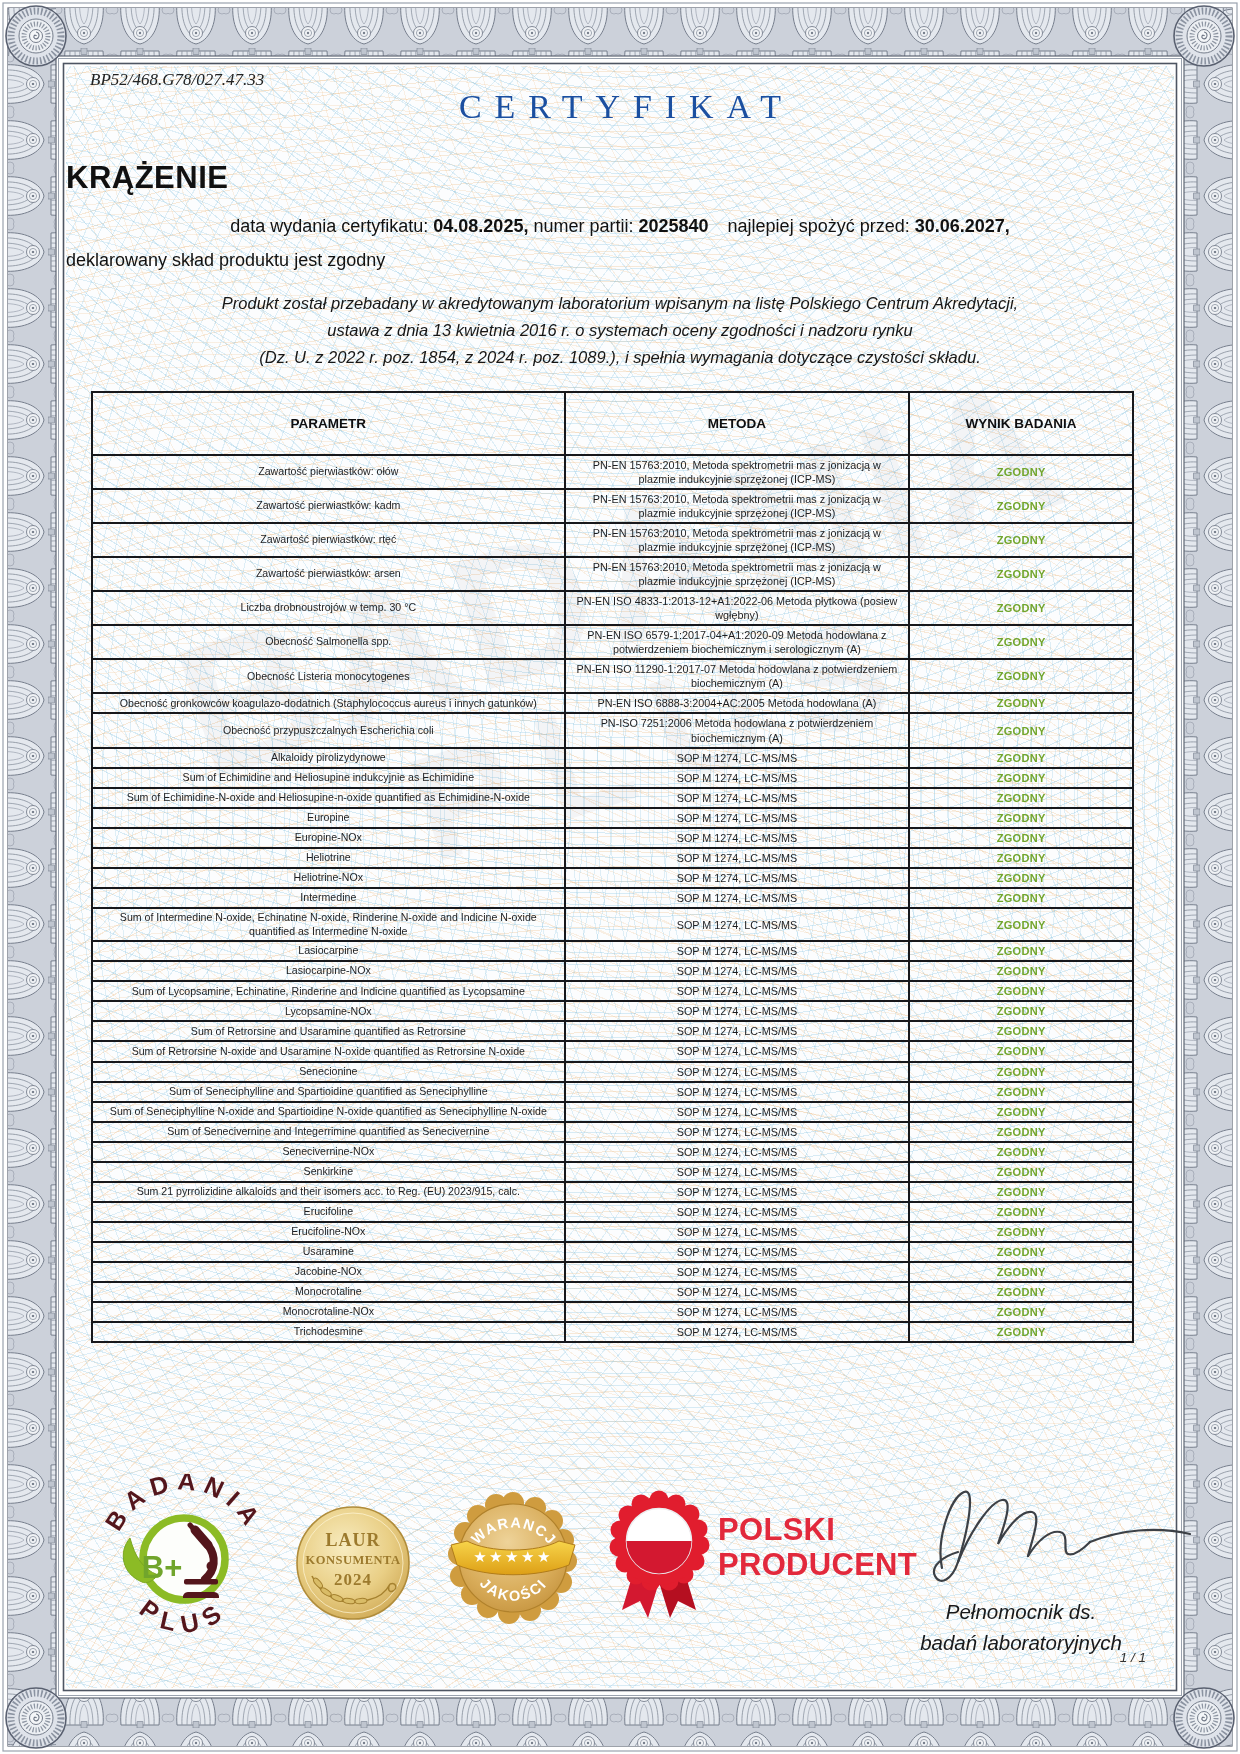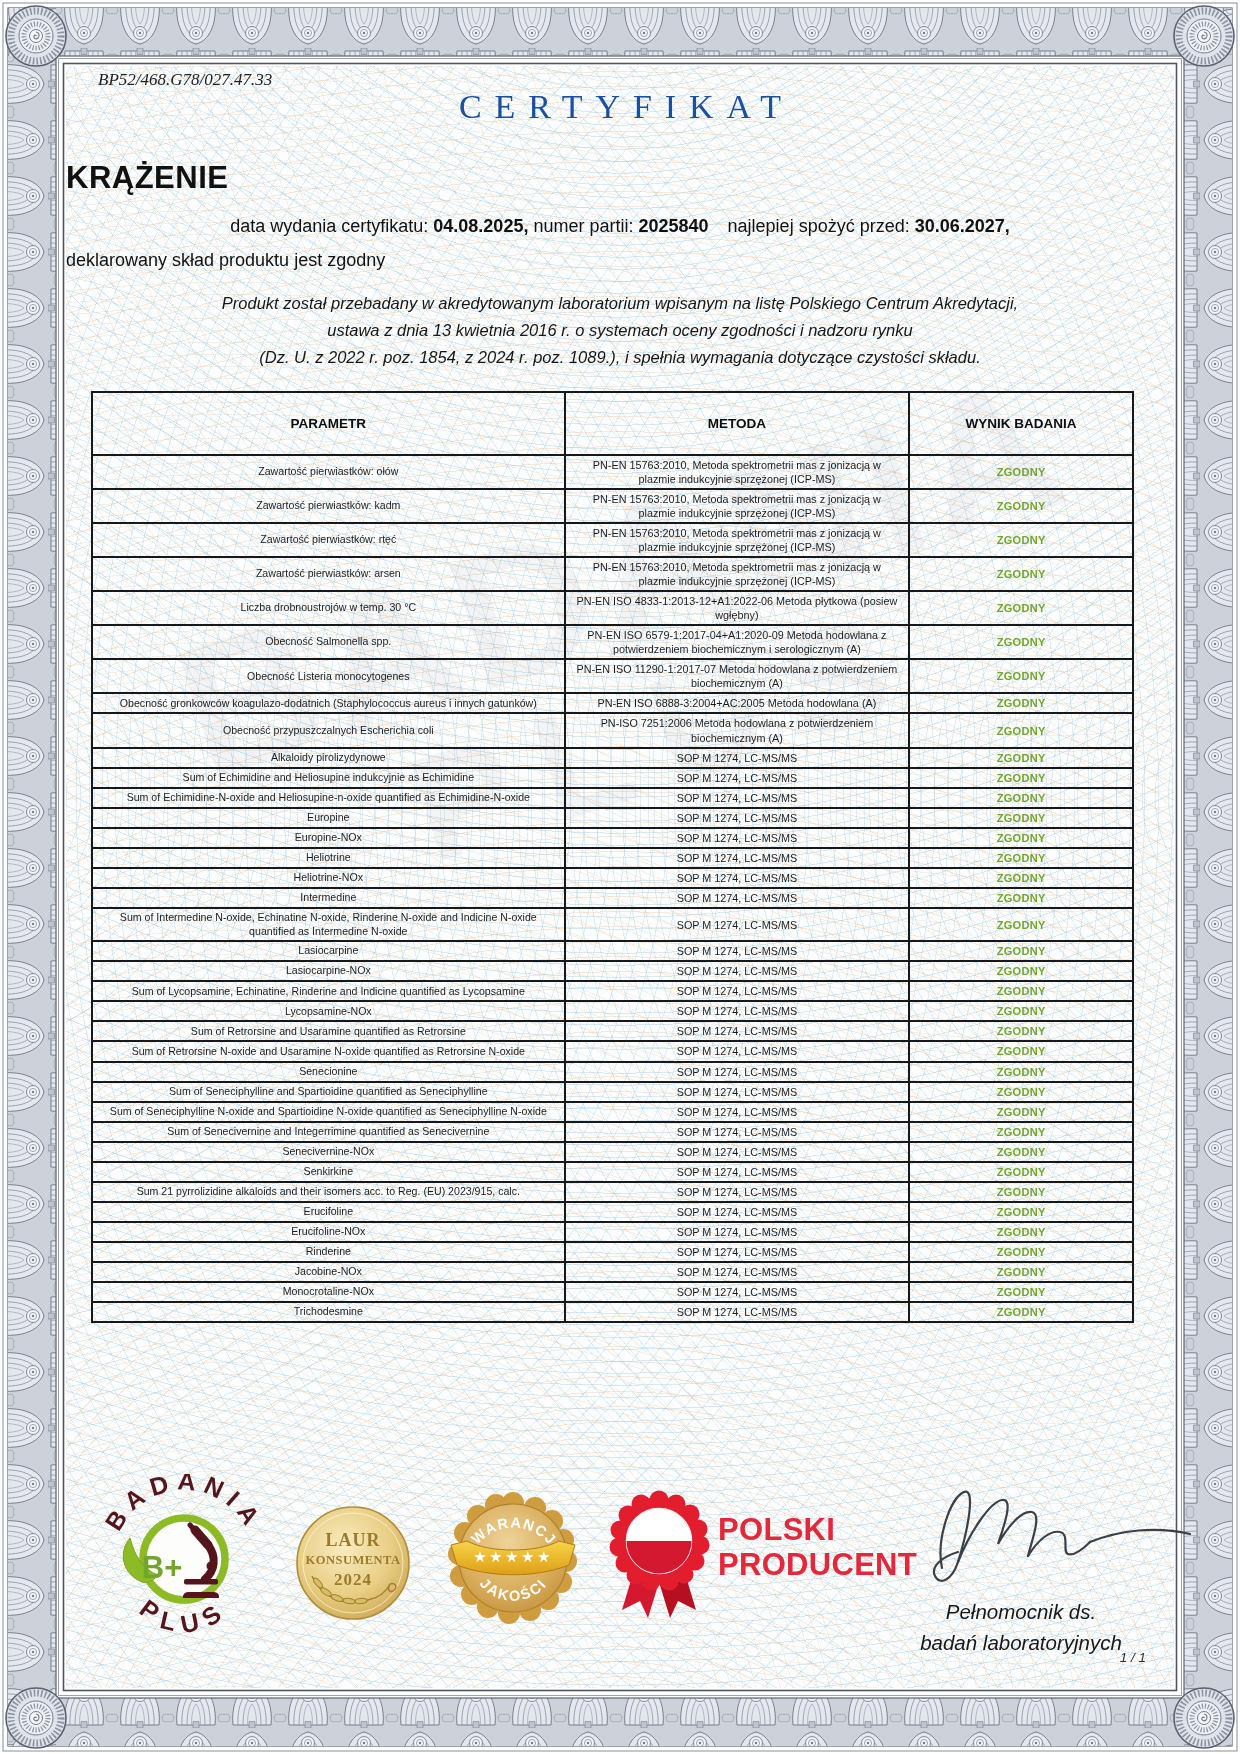--- a/index.html
+++ b/index.html
@@ -21,21 +21,21 @@
     background-color:#fcfdfe;
     background-image:
       repeating-radial-gradient(circle at 50% -20%, transparent 0 11px, rgba(137,196,225,.32) 11px 12px),
       repeating-radial-gradient(circle at -10% 45%, transparent 0 13px, rgba(137,196,225,.26) 13px 14px),
       repeating-radial-gradient(circle at 110% 45%, transparent 0 12px, rgba(137,196,225,.26) 12px 13px),
       repeating-radial-gradient(circle at 50% 115%, transparent 0 14px, rgba(236,186,128,.30) 14px 15px),
       repeating-radial-gradient(circle at 15% 108%, transparent 0 11px, rgba(236,186,128,.22) 11px 12px),
       repeating-radial-gradient(circle at 88% -8%, transparent 0 15px, rgba(236,186,128,.20) 15px 16px);
   }
   .ref-number{
-    position:absolute;left:32px;top:4px;
+    position:absolute;left:24px;top:4px;
     font-family:"Liberation Serif",serif;font-style:italic;font-size:17px;color:#222;
   }
   .cert-title{
     position:absolute;left:0;top:22px;width:100%;text-align:center;
     font-family:"Liberation Serif",serif;font-size:34px;font-weight:500;
     letter-spacing:.38em;text-indent:.38em;color:var(--title-blue);
   }
   .product-name{
     position:absolute;left:0;top:94px;width:100%;text-align:left;
     font-size:31px;font-weight:800;letter-spacing:.5px;color:#111;
@@ -359,26 +359,31 @@
           <td class="param-cell">Erucifoline</td>
           <td class="method-cell">SOP M 1274, LC-MS/MS</td>
           <td class="result-cell">ZGODNY</td>
         </tr>
         <tr>
           <td class="param-cell">Erucifoline-NOx</td>
           <td class="method-cell">SOP M 1274, LC-MS/MS</td>
           <td class="result-cell">ZGODNY</td>
         </tr>
         <tr>
-          <td class="param-cell">Rinderine</td>
+          <td class="param-cell">Usaramine</td>
           <td class="method-cell">SOP M 1274, LC-MS/MS</td>
           <td class="result-cell">ZGODNY</td>
         </tr>
         <tr>
           <td class="param-cell">Jacobine-NOx</td>
+          <td class="method-cell">SOP M 1274, LC-MS/MS</td>
+          <td class="result-cell">ZGODNY</td>
+        </tr>
+        <tr>
+          <td class="param-cell">Monocrotaline</td>
           <td class="method-cell">SOP M 1274, LC-MS/MS</td>
           <td class="result-cell">ZGODNY</td>
         </tr>
         <tr>
           <td class="param-cell">Monocrotaline-NOx</td>
           <td class="method-cell">SOP M 1274, LC-MS/MS</td>
           <td class="result-cell">ZGODNY</td>
         </tr>
         <tr>
           <td class="param-cell">Trichodesmine</td>

